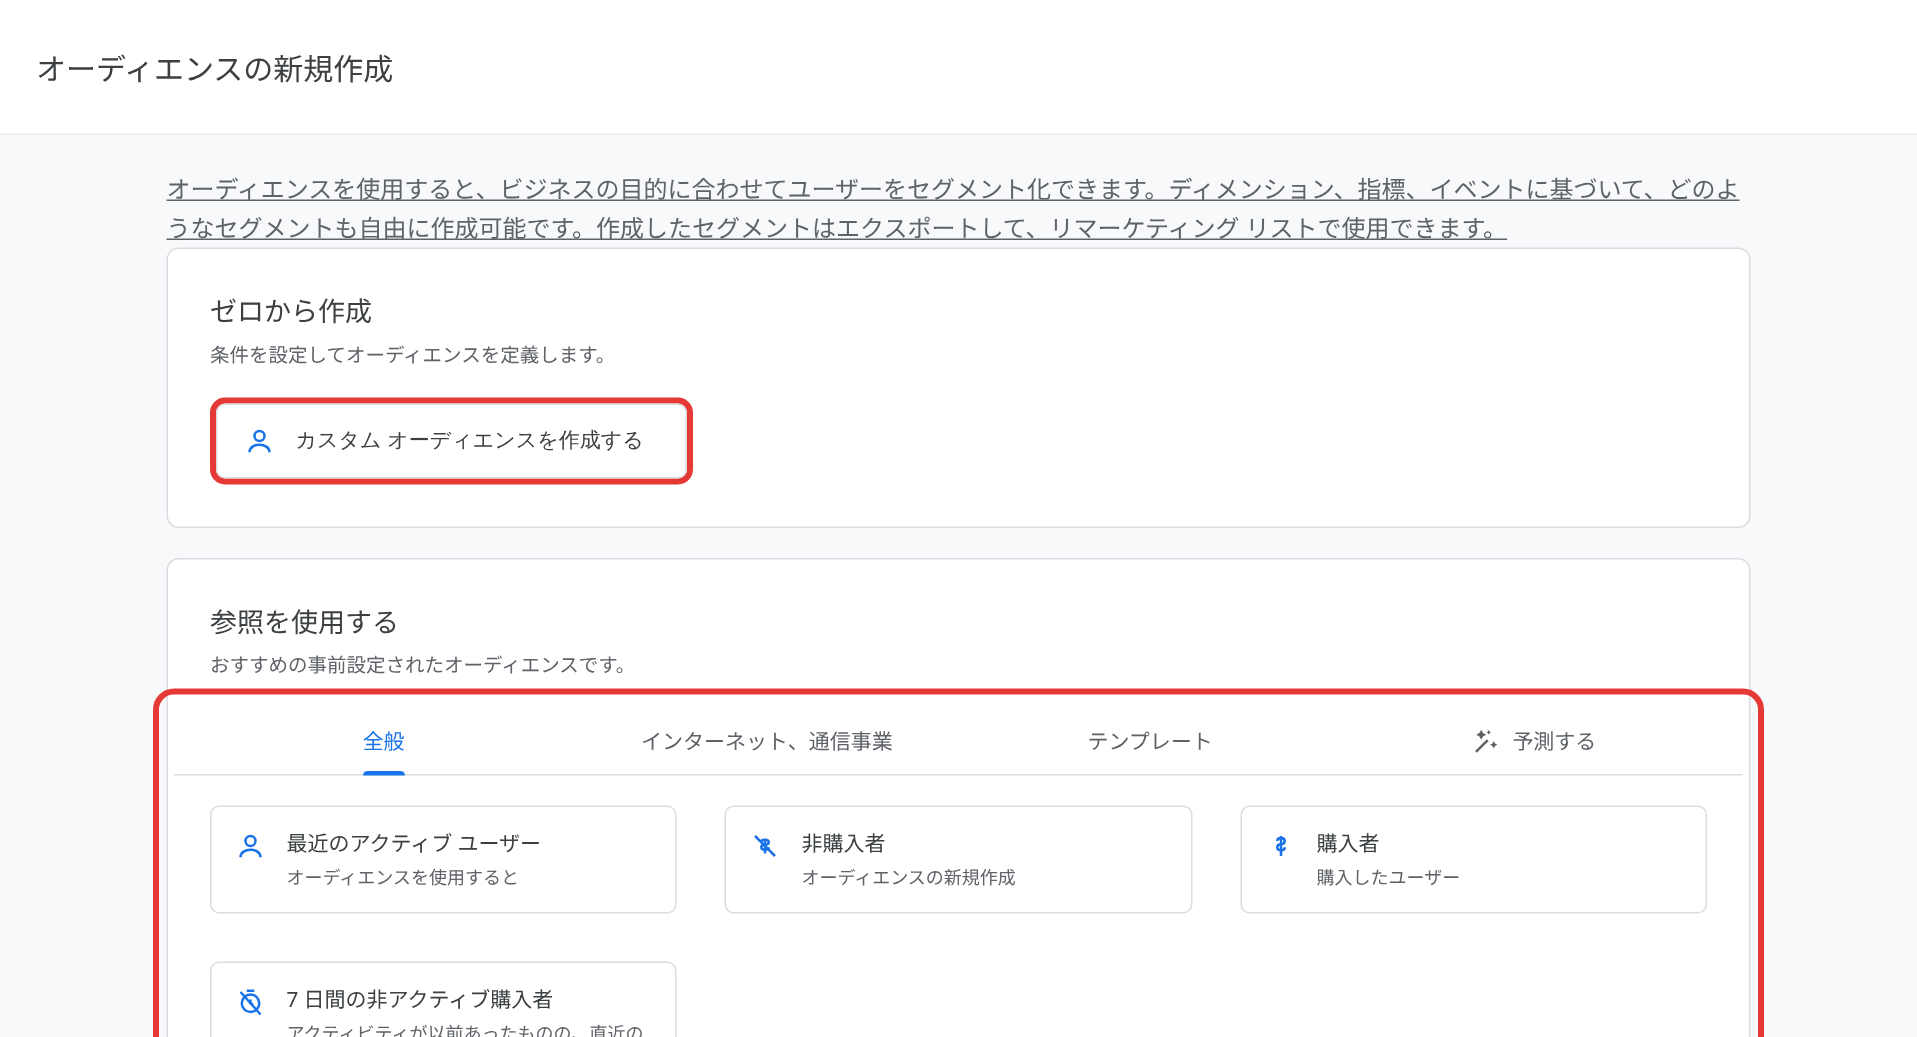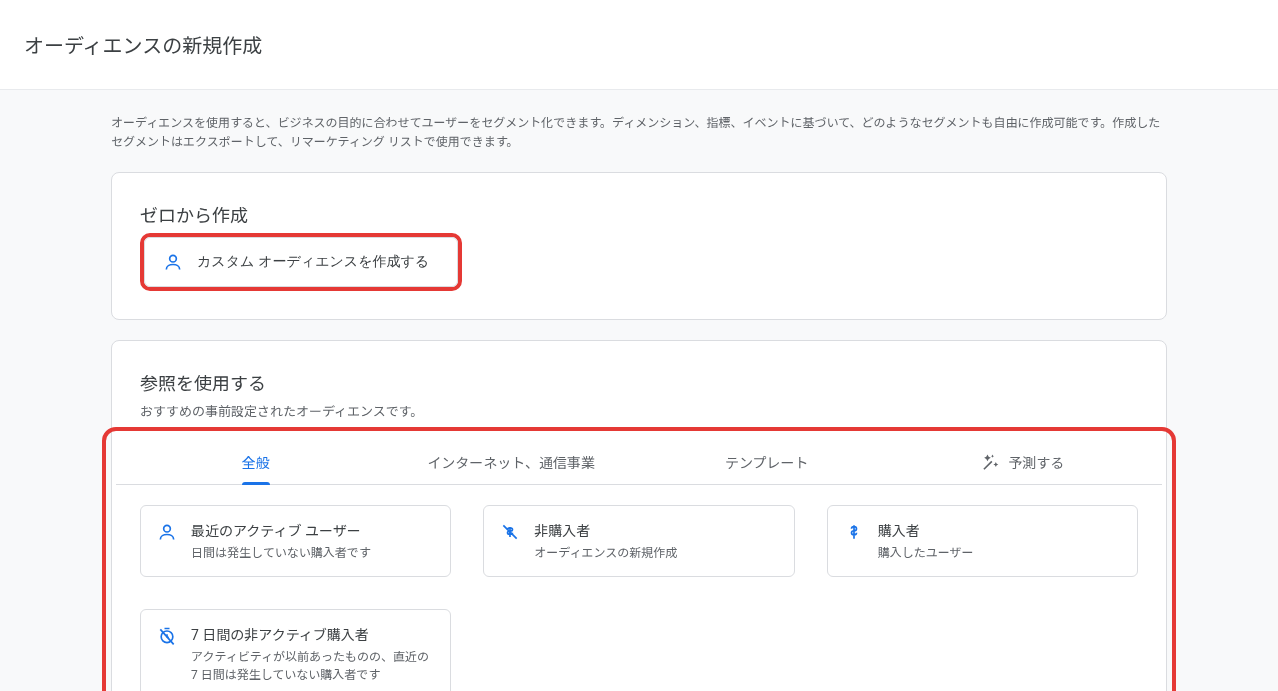--- a/index.html
+++ b/index.html
@@ -27,23 +27,23 @@
       min-height: calc(100vh - 60px);
       padding: 24px 0 40px;
     }
     .container {
       max-width: 1080px;
       margin: 0 auto;
       padding: 0 12px;
     }
     .intro-text {
       color: #5f6368;
-      font-size: 12px;
+      font-size: 16px;
       line-height: 1.6;
-      margin-bottom: 20px;
+      text-decoration: underline;
     }
     .card {
       background: #fff;
       border: 1px solid #dadce0;
       border-radius: 8px;
       padding: 28px;
       margin-bottom: 20px;
     }
     .card-title {
       font-size: 18px;
@@ -165,20 +165,21 @@
 <div class="header">
   <div class="page-title">オーディエンスの新規作成</div>
 </div>
 
 <div class="main">
   <div class="container">
     <div class="intro-text">オーディエンスを使用すると、ビジネスの目的に合わせてユーザーをセグメント化できます。ディメンション、指標、イベントに基づいて、どのようなセグメントも自由に作成可能です。作成したセグメントはエクスポートして、リマーケティング リストで使用できます。</div>
 
     <div class="card">
       <div class="card-title">ゼロから作成</div>
+      <div class="card-subtitle">条件を設定してオーディエンスを定義します。</div>
       <span class="highlight-red">
         <button class="option-button">
           <span class="icon">
             <svg viewBox="0 0 24 24" fill="none" stroke="currentColor" stroke-width="2">
                 <circle cx="12" cy="8" r="4"></circle>
                 <path d="M4 21c0-4 4-6 8-6s8 2 8 6"></path>
               </svg>
           </span>
           <span>カスタム オーディエンスを作成する</span>
         </button>
@@ -212,21 +213,21 @@
       <div class="grid">
         <div class="tile">
           <span class="icon">
             <svg viewBox="0 0 24 24" fill="none" stroke="currentColor" stroke-width="2">
                 <circle cx="12" cy="8" r="4"></circle>
                 <path d="M4 21c0-4 4-6 8-6s8 2 8 6"></path>
               </svg>
           </span>
           <div>
             <div class="tile-title">最近のアクティブ ユーザー</div>
-            <div class="tile-desc">日間は発生していない購入者です</div>
+            <div class="tile-desc">オーディエンスを使用すると</div>
           </div>
         </div>
 
         <div class="tile">
           <span class="icon">
             <svg viewBox="0 0 24 24" fill="none" stroke="currentColor" stroke-width="2">
                 <path d="M12 6v12M9 9c0-1.5 1.3-2 3-2s3 .5 3 2-1.3 2-3 2-3 .5-3 2 1.3 2 3 2 3-.5 3-2"></path>
                 <line x1="4" y1="4" x2="20" y2="20"></line>
               </svg>
           </span>

